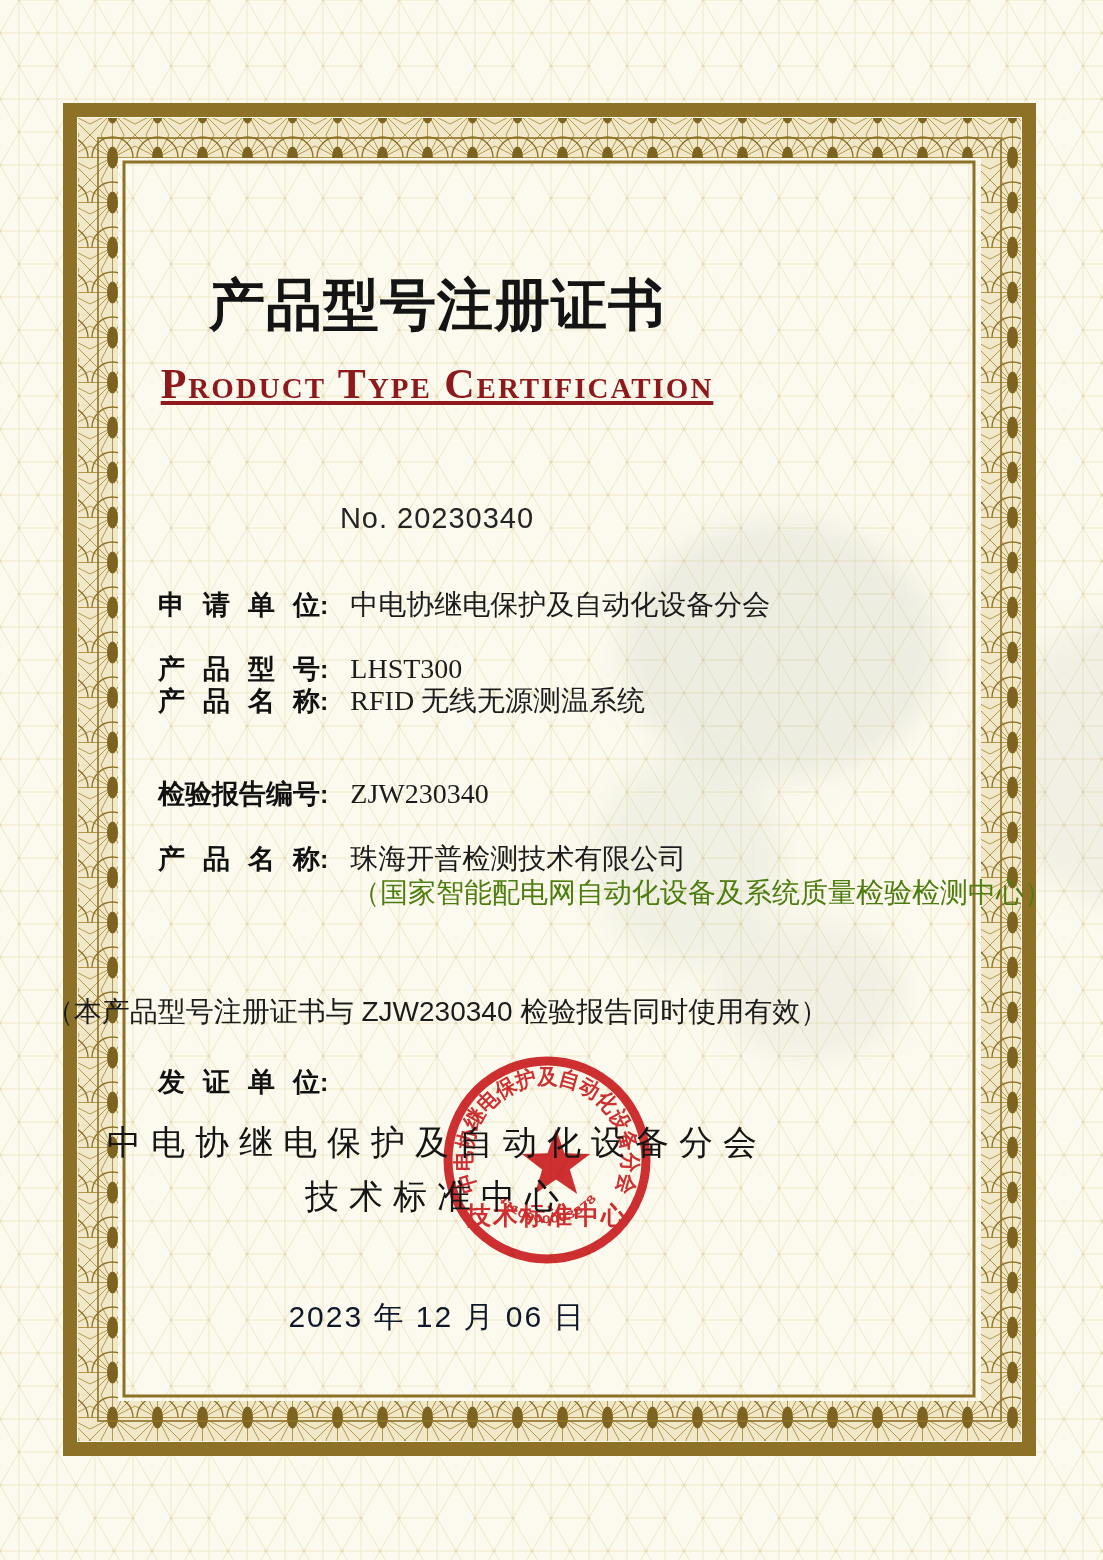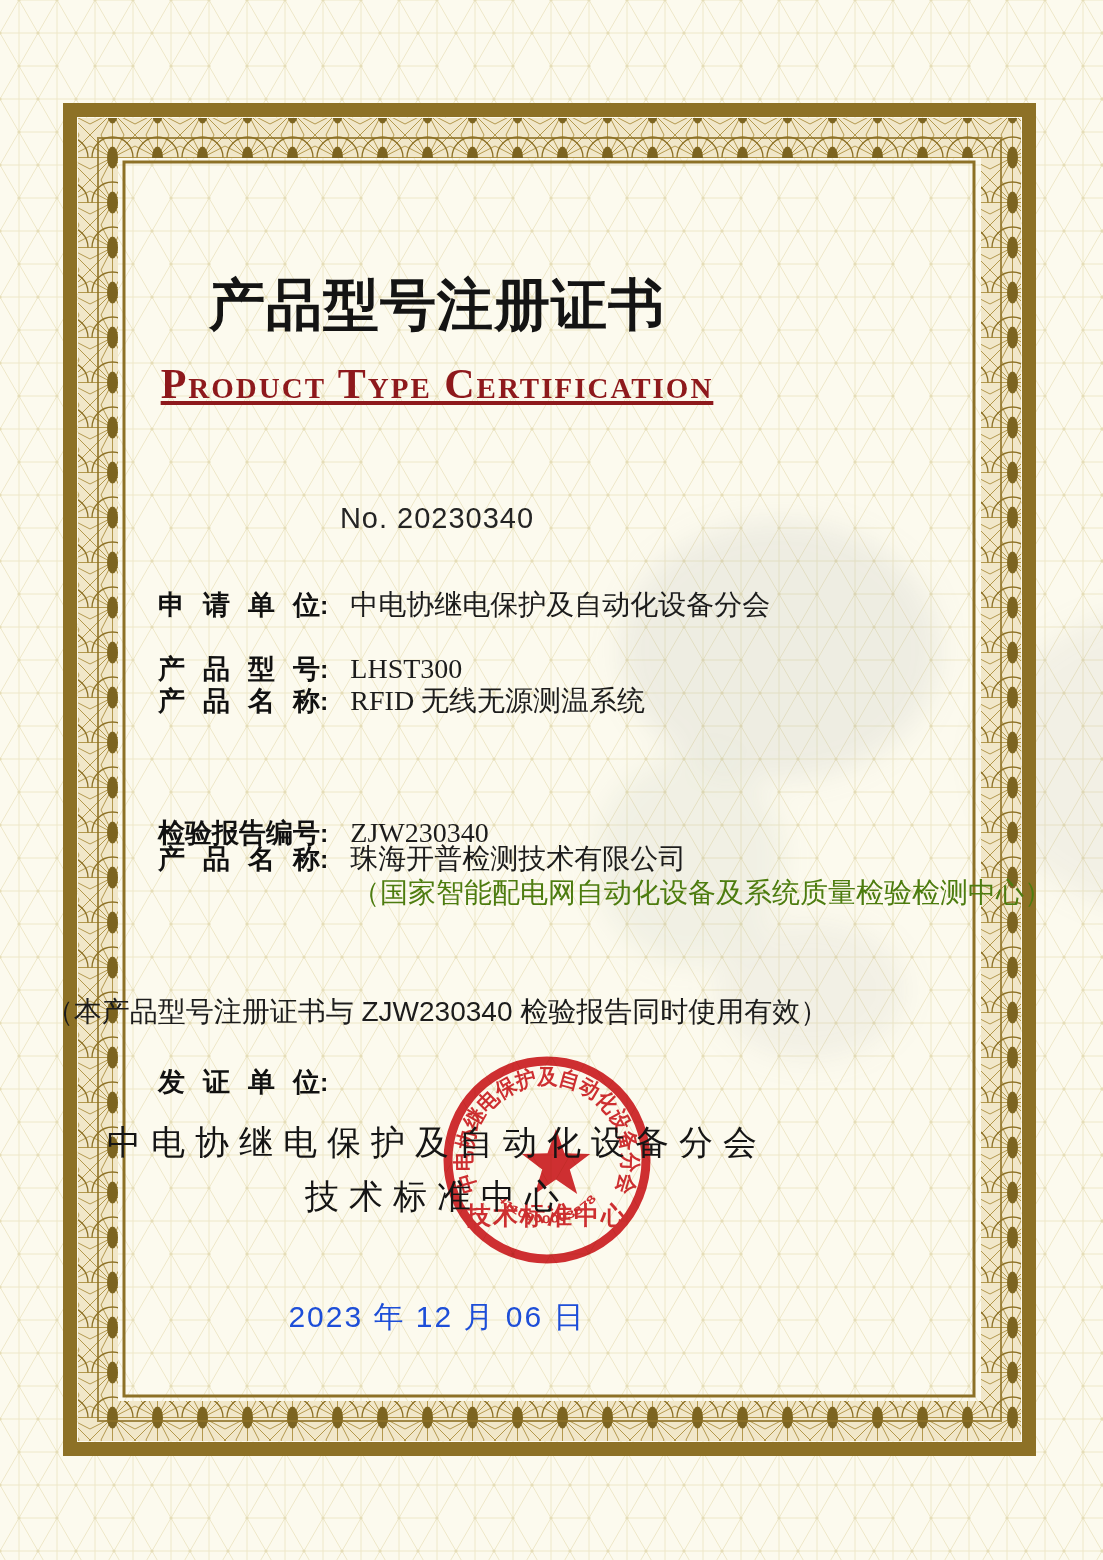--- a/index.html
+++ b/index.html
@@ -49,21 +49,21 @@
   }
   .issuer-line1{
     top:1120px;font-size:34px;font-weight:500;color:#151515;
     letter-spacing:10px;z-index:6;
   }
   .issuer-line2{
     top:1174px;font-size:34px;font-weight:500;color:#151515;
     letter-spacing:10px;z-index:6;
   }
   .date-line{
-    top:1297px;font-size:30px;color:#1d4ed8;letter-spacing:2px;z-index:6;
+    top:1297px;font-size:30px;color:#0f172a;letter-spacing:2px;z-index:6;
   }
   .z-text{z-index:6;}
   
   .seal{
     position:absolute;left:442px;top:1054px;width:212px;height:218px;
     z-index:4;mix-blend-mode:multiply;opacity:0.95;
   }
 </style>
 </head>
 <body>
@@ -115,21 +115,21 @@
 
 <div class="field-row z-text" style="top:586px;">
   <span class="field-label">申请单位</span><span class="field-colon">:</span><span class="field-value">中电协继电保护及自动化设备分会</span>
 </div>
 <div class="field-row z-text" style="top:651px;">
   <span class="field-label">产品型号</span><span class="field-colon">:</span><span class="field-value">LHST300</span>
 </div>
 <div class="field-row z-text" style="top:682px;">
   <span class="field-label">产品名称</span><span class="field-colon">:</span><span class="field-value">RFID 无线无源测温系统</span>
 </div>
-<div class="field-row z-text" style="top:815px;">
+<div class="field-row z-text" style="top:776px;">
   <span class="field-label">检验报告编号</span><span class="field-colon">:</span><span class="field-value">ZJW230340</span>
 </div>
 <div class="field-row z-text" style="top:840px;">
   <span class="field-label">产品名称</span><span class="field-colon">:</span><span class="field-value">珠海开普检测技术有限公司</span>
 </div>
 
 <div class="note1 z-text">（国家智能配电网自动化设备及系统质量检验检测中心）</div>
 <div class="abs centered note2 z-text">（本产品型号注册证书与 ZJW230340 检验报告同时使用有效）</div>
 
 <div class="field-row z-text" style="top:1064px;">

